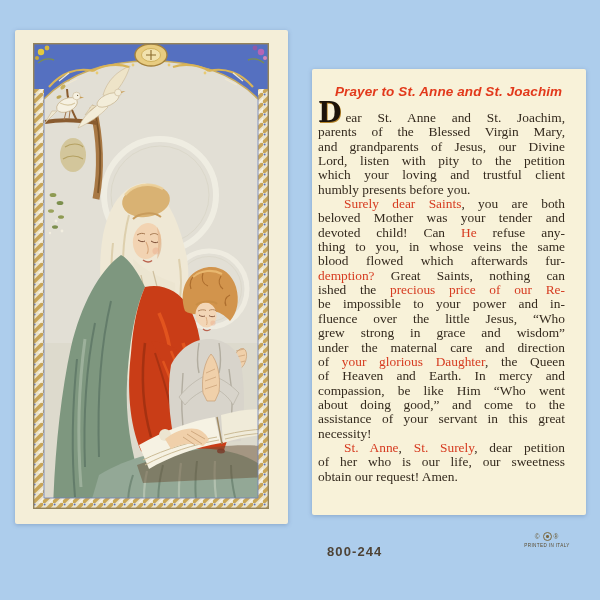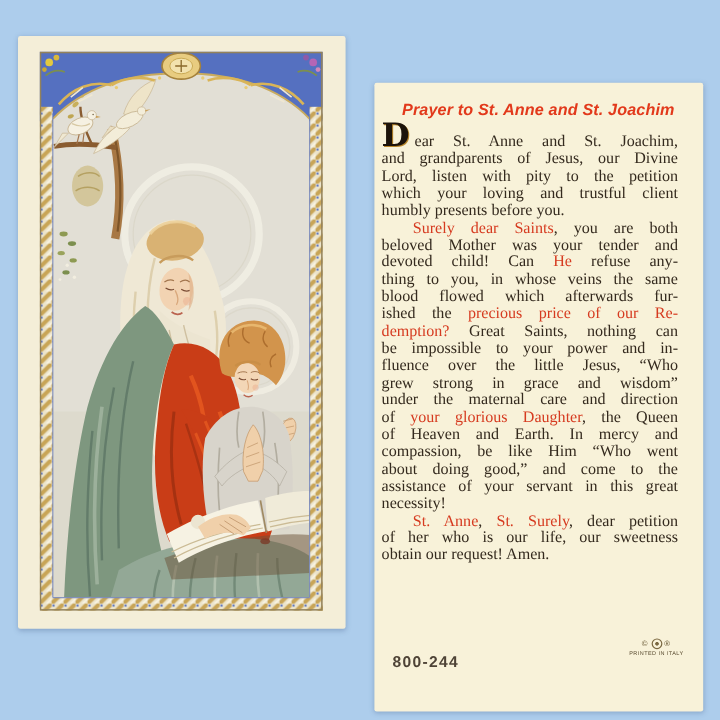--- a/index.html
+++ b/index.html
@@ -6,21 +6,21 @@
     --page-background:#adcdec; --card-left:#f4eed8; --card-right:#f8f2d9;
     --title-red:#e2391b; --accent-red:#d63b20; --body-text:#342a1e;
     --border-blue:#5570c0; --border-gold:#c9a851; --footer-text:#4e4336;
   }
   *{margin:0;padding:0;box-sizing:border-box}
   html,body{width:600px;height:600px}
   body{background:var(--page-background);position:relative;overflow:hidden;
        font-family:"Liberation Serif",serif}
   .card{position:absolute;box-shadow:0 1px 4px rgba(70,95,140,.35);border-radius:2px}
   .card-left{left:15px;top:30px;width:273px;height:494px;background:var(--card-left)}
-  .card-right{left:312px;top:69px;width:274px;height:524px;background:var(--card-right)}
+  .card-right{left:312px;top:69px;width:274px;height:446px;background:var(--card-right)}
   .artwork{position:absolute;left:18px;top:13px;width:236px;height:466px;display:block}
   .f-blue{fill:var(--border-blue)}
 
   .prayer-title{position:absolute;left:23px;top:15px;white-space:nowrap;
     font-family:"Liberation Sans",sans-serif;font-style:italic;font-weight:bold;
     font-size:13.5px;color:var(--title-red);letter-spacing:.1px}
   .prayer-body{position:absolute;left:6px;top:42px;width:247px;
     font-family:"Liberation Serif",serif;font-size:13.4px;line-height:14.35px;
     color:var(--body-text)}
   .pline{text-align:justify;text-align-last:justify;text-justify:inter-word;height:14.35px}
@@ -211,31 +211,32 @@
     </g>
 
     <rect x="0.7" y="0.7" width="234.6" height="464.6" fill="none" stroke="#93825a" stroke-width="1.4"></rect>
   </svg>
 </div>
 
 <div class="card card-right">
   <div class="prayer-title">Prayer to St. Anne and St. Joachim</div>
   <div class="prayer-body" id="prayer-body">
       <div class="pline"><span class="dropcap">D</span><span>ear St. Anne and St. Joachim,</span></div>
+      <div class="pline"><span>parents of the Blessed Virgin Mary,</span></div>
       <div class="pline"><span>and grandparents of Jesus, our Divine</span></div>
       <div class="pline"><span>Lord, listen with pity to the petition</span></div>
       <div class="pline"><span>which your loving and trustful client</span></div>
       <div class="pline last"><span>humbly presents before you.</span></div>
       <div class="pline indent"><span class="red">Surely dear Saints</span><span>, you are both</span></div>
       <div class="pline"><span>beloved Mother was your tender and</span></div>
       <div class="pline"><span>devoted child! Can </span><span class="red">He</span><span> refuse any-</span></div>
       <div class="pline"><span>thing to you, in whose veins the same</span></div>
       <div class="pline"><span>blood flowed which afterwards fur-</span></div>
+      <div class="pline"><span class="red">demption?</span><span> Great Saints, nothing can</span></div>
       <div class="pline"><span>ished the </span><span class="red">precious price of our Re-</span></div>
-      <div class="pline"><span class="red">demption?</span><span> Great Saints, nothing can</span></div>
       <div class="pline"><span>be impossible to your power and in-</span></div>
       <div class="pline"><span>fluence over the little Jesus, “Who</span></div>
       <div class="pline"><span>grew strong in grace and wisdom”</span></div>
       <div class="pline"><span>under the maternal care and direction</span></div>
       <div class="pline"><span>of </span><span class="red">your glorious Daughter</span><span>, the Queen</span></div>
       <div class="pline"><span>of Heaven and Earth. In mercy and</span></div>
       <div class="pline"><span>compassion, be like Him “Who went</span></div>
       <div class="pline"><span>about doing good,” and come to the</span></div>
       <div class="pline"><span>assistance of your servant in this great</span></div>
       <div class="pline last"><span>necessity!</span></div>

